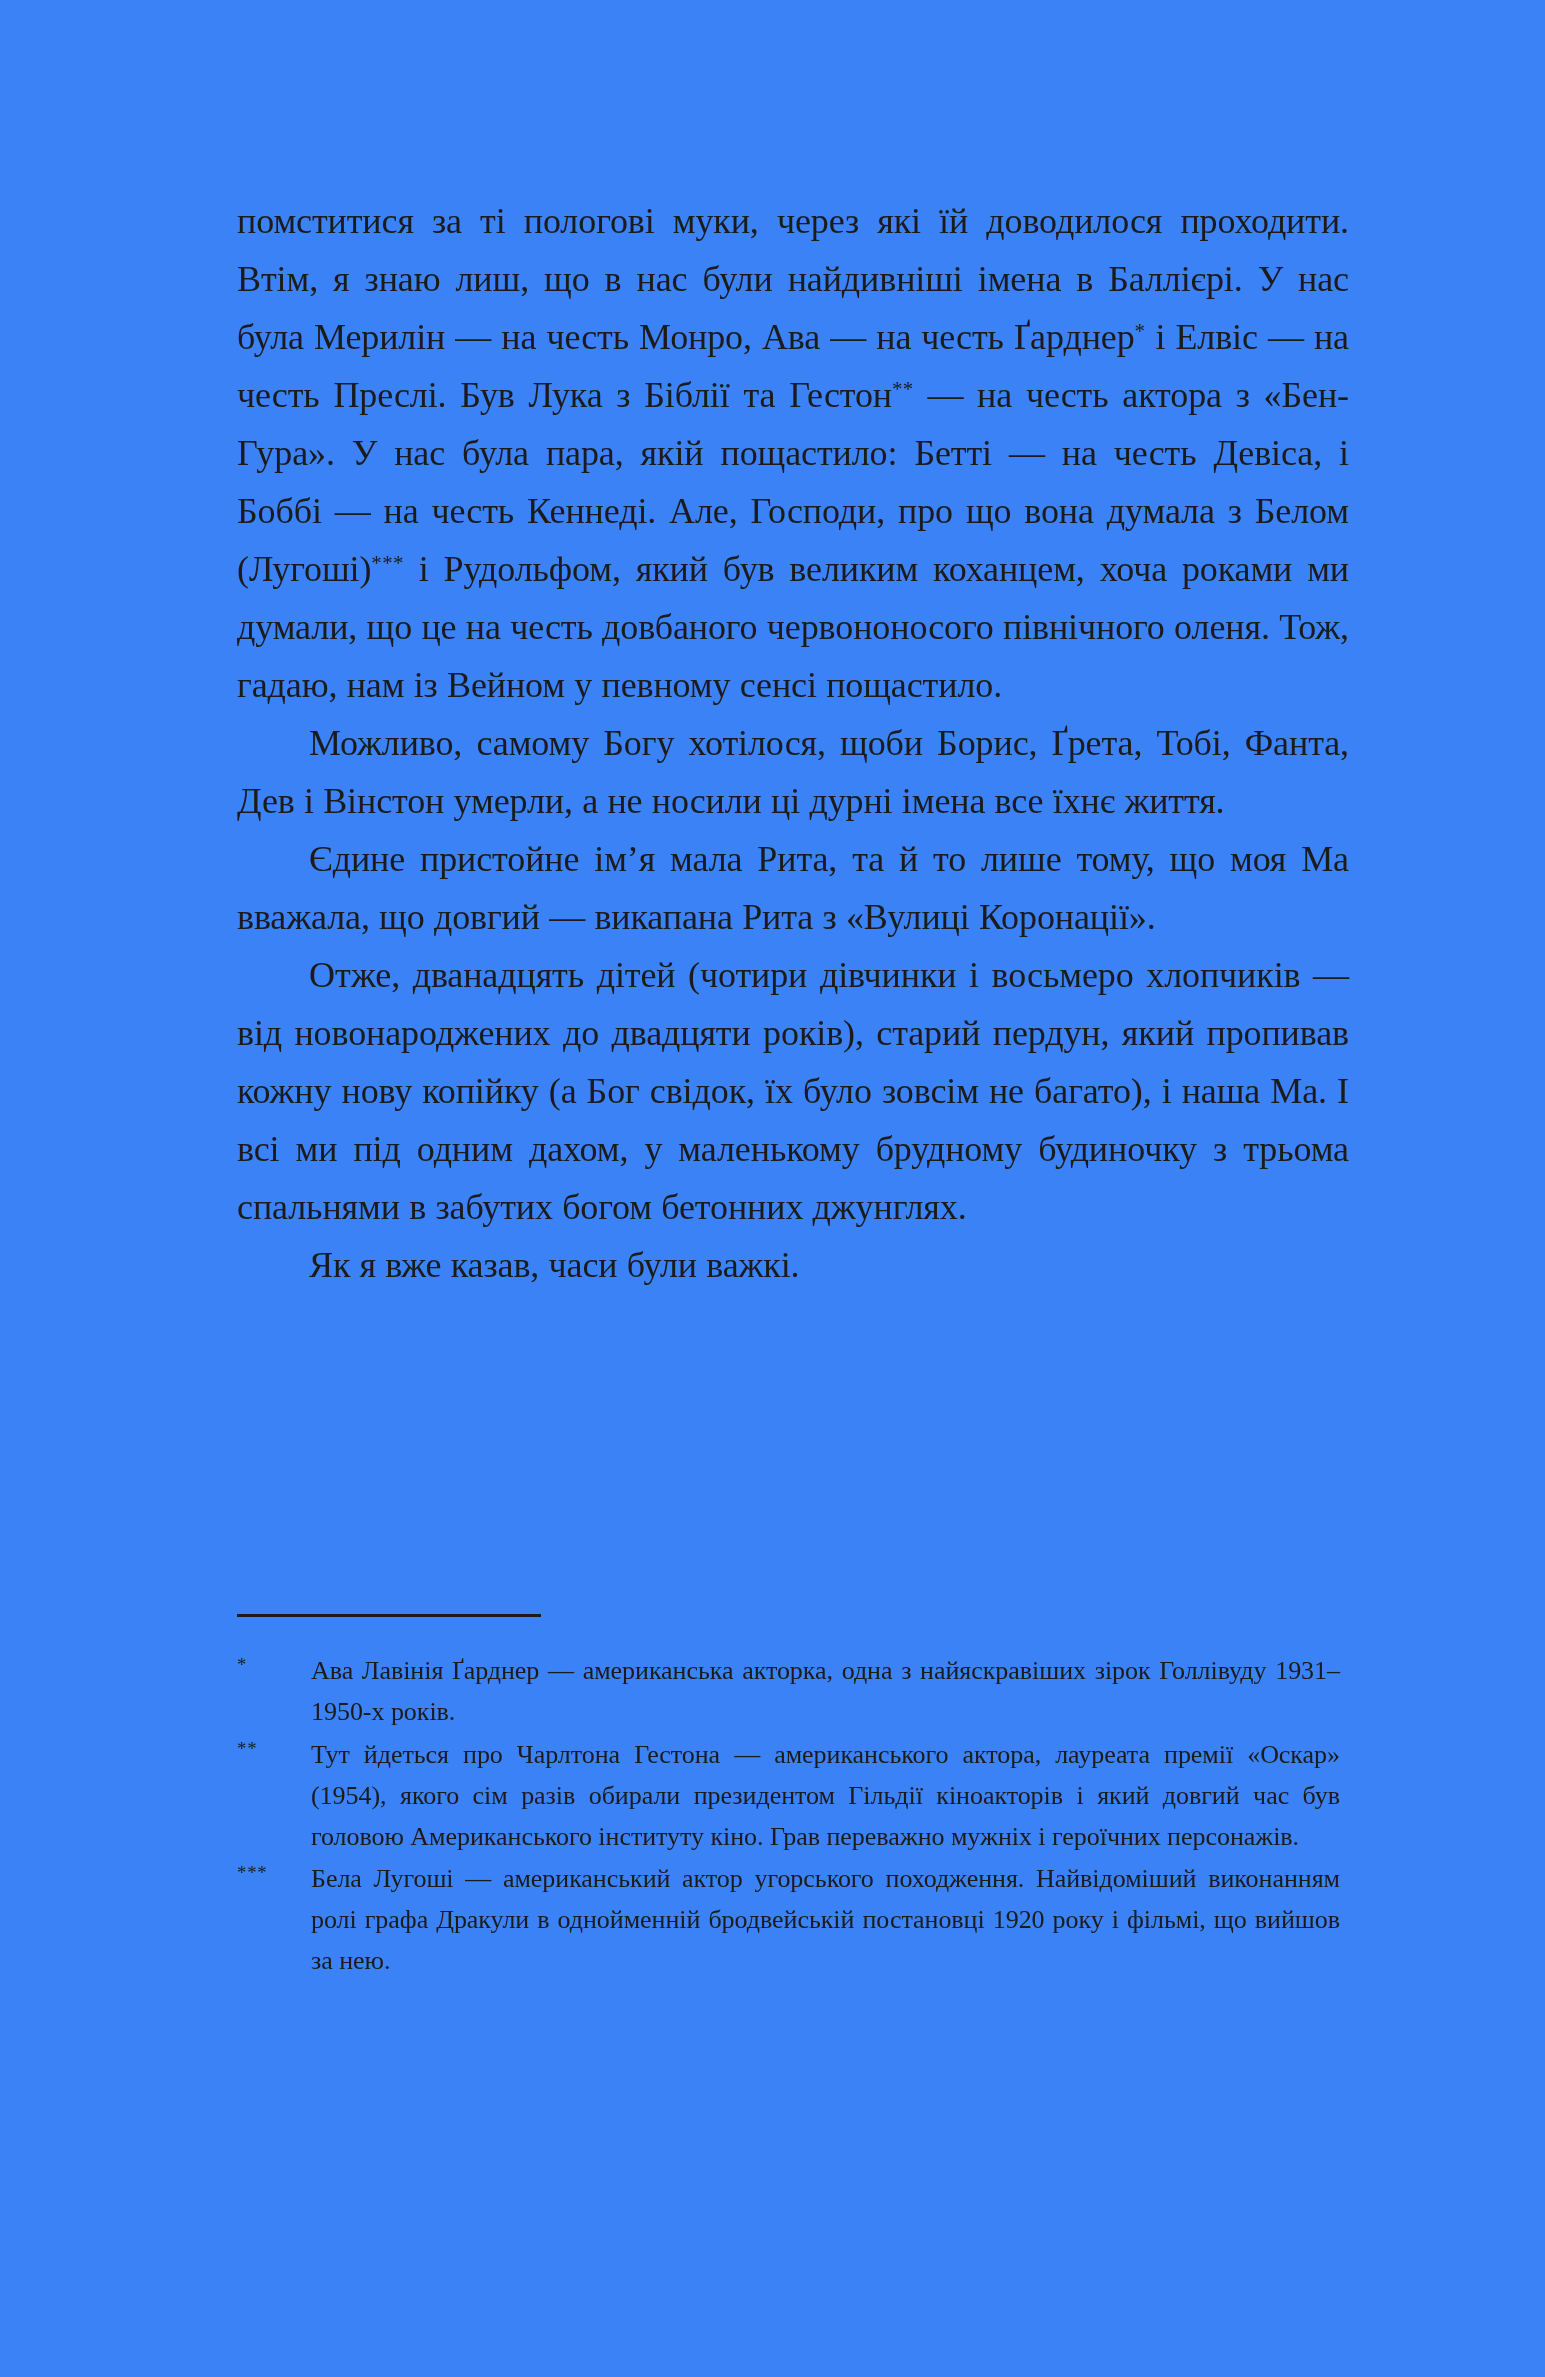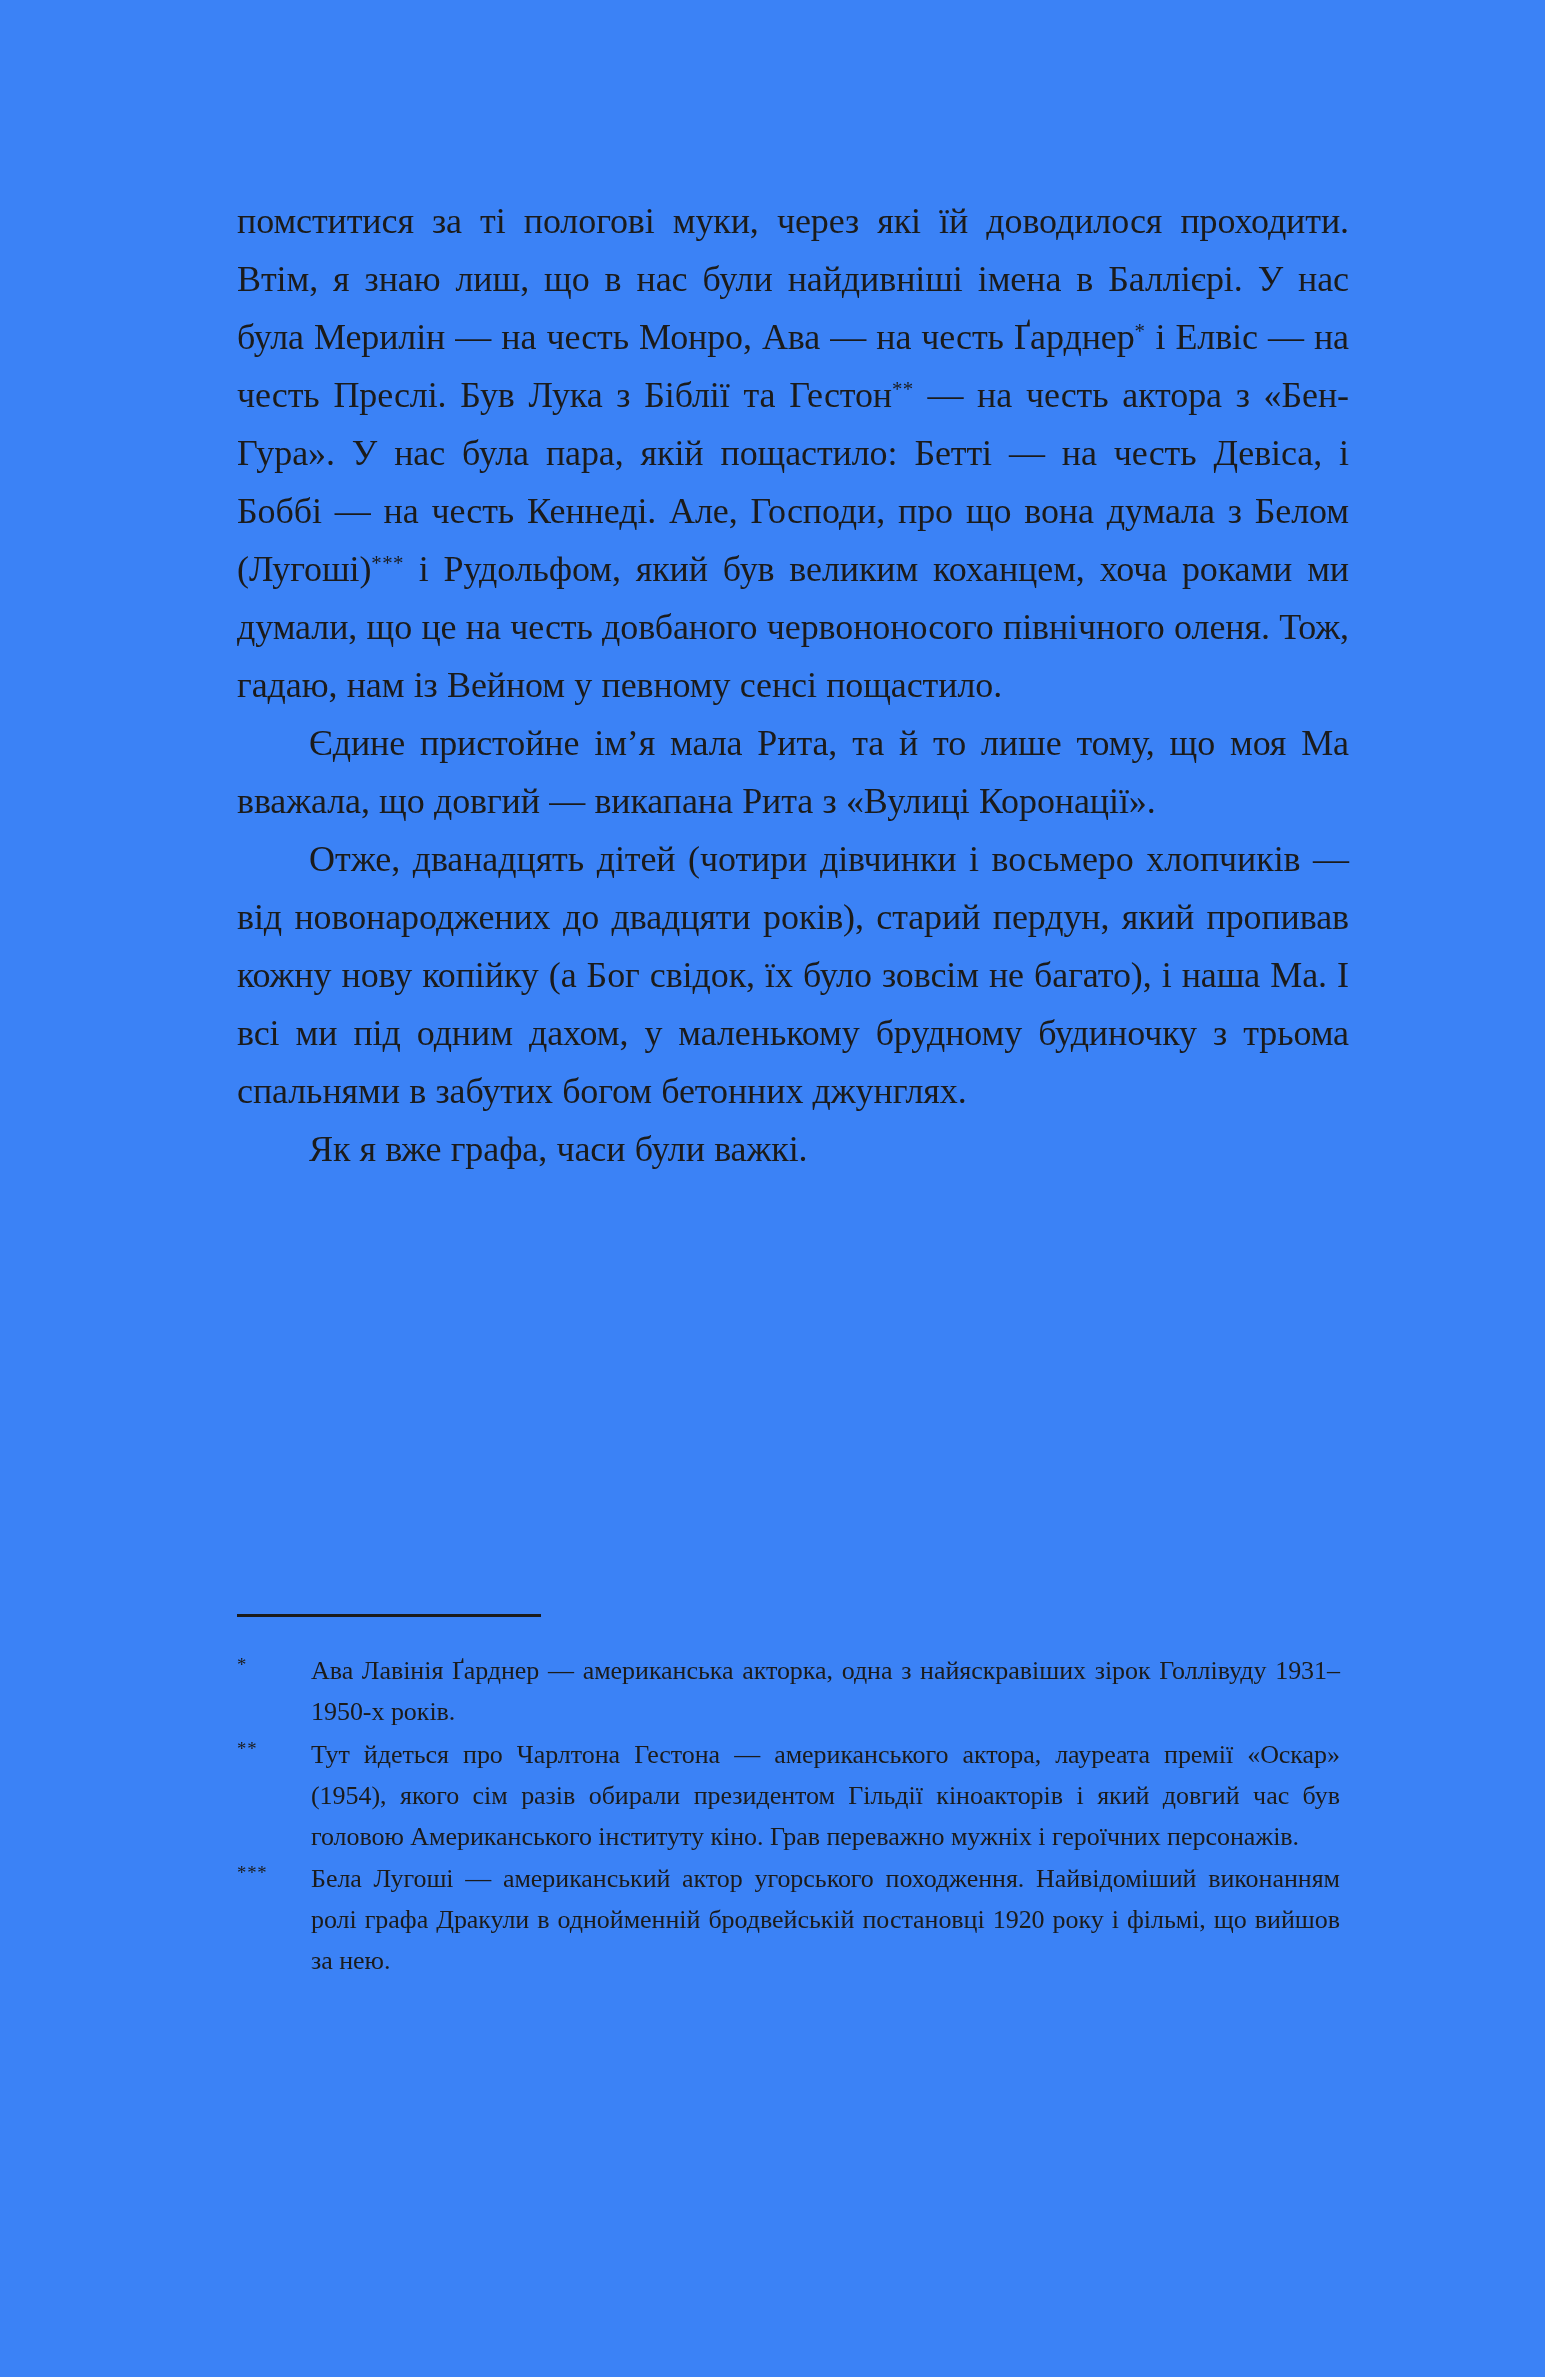--- a/index.html
+++ b/index.html
@@ -111,26 +111,27 @@
 </style>
 </head>
 <body>
 
 <div class="page">
 
   <div class="body-column">
 
     <p class="body-par"><span>помститися за ті пологові муки, через які їй доводилося проходити. Втім, я знаю лиш, що в нас були найдивніші імена в Баллієрі. У нас була Мерилін — на честь Монро, Ава — на честь Ґарднер</span><sup class="fn-ref">*</sup><span> і Елвіс — на честь Преслі. Був Лука з Біблії та Гестон</span><sup class="fn-ref">**</sup><span> — на честь актора з «Бен-Гура». У нас була пара, якій пощастило: Бетті — на честь Девіса, і Боббі — на честь Кеннеді. Але, Господи, про що вона думала з Белом (Лугоші)</span><sup class="fn-ref">***</sup><span> і Рудольфом, який був великим коханцем, хоча роками ми думали, що це на честь довбаного червононосого північного оленя. Тож, гадаю, нам із Вейном у певному сенсі пощастило.</span></p>
 
+    <p class="body-par">Можливо, самому Богу хотілося, щоби Борис, Ґрета, Тобі, Фанта, Дев і Вінстон умерли, а не носили ці дурні імена все їхнє життя.</p>
 
     <p class="body-par">Єдине пристойне ім’я мала Рита, та й то лише тому, що моя Ма вважала, що довгий — викапана Рита з «Вулиці Коронації».</p>
 
     <p class="body-par">Отже, дванадцять дітей (чотири дівчинки і восьмеро хлопчиків — від новонароджених до двадцяти років), старий пердун, який пропивав кожну нову копійку (а Бог свідок, їх було зовсім не багато), і наша Ма. І всі ми під одним дахом, у маленькому брудному будиночку з трьома спальнями в забутих богом бетонних джунглях.</p>
 
-    <p class="body-par">Як я вже графа, часи були важкі.</p>
+    <p class="body-par">Як я вже казав, часи були важкі.</p>
 
   </div>
 
   <div class="fn-rule"></div>
 
   <div class="footnotes">
 
     <p class="footnote">
       <span class="marker"><i>*</i></span>
         <span class="fn-body">Ава Лавінія Ґарднер — американська акторка, одна з найяскравіших зірок Голлівуду 1931–1950-х років.</span>

